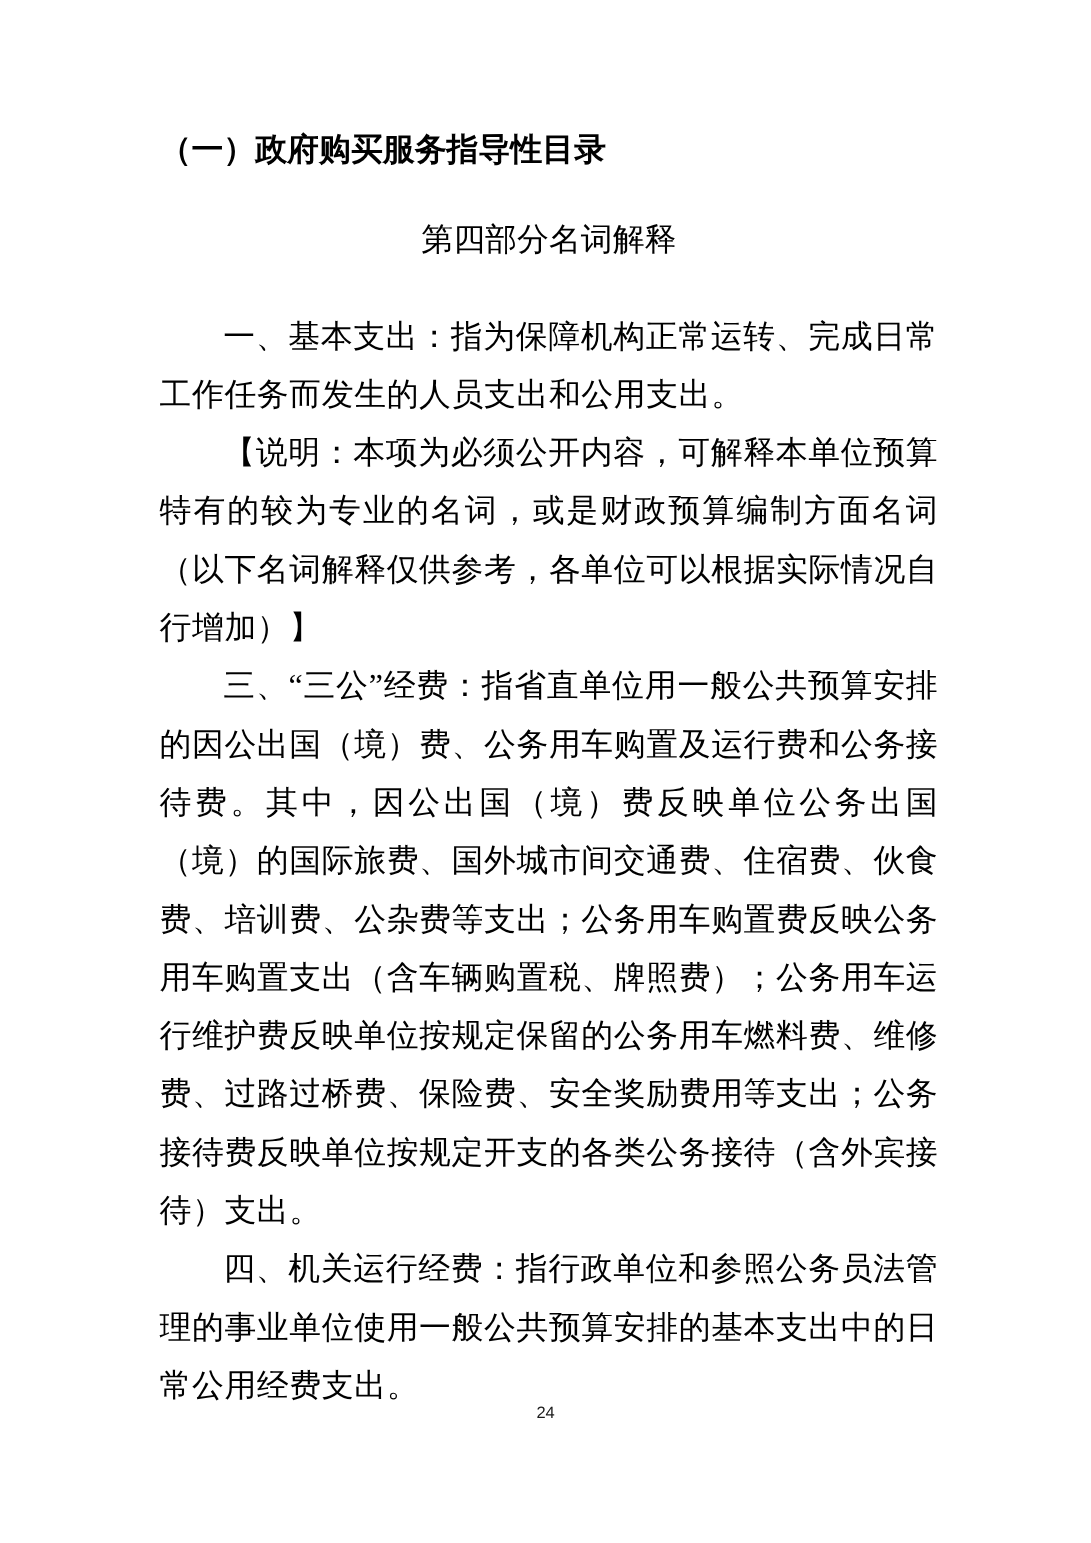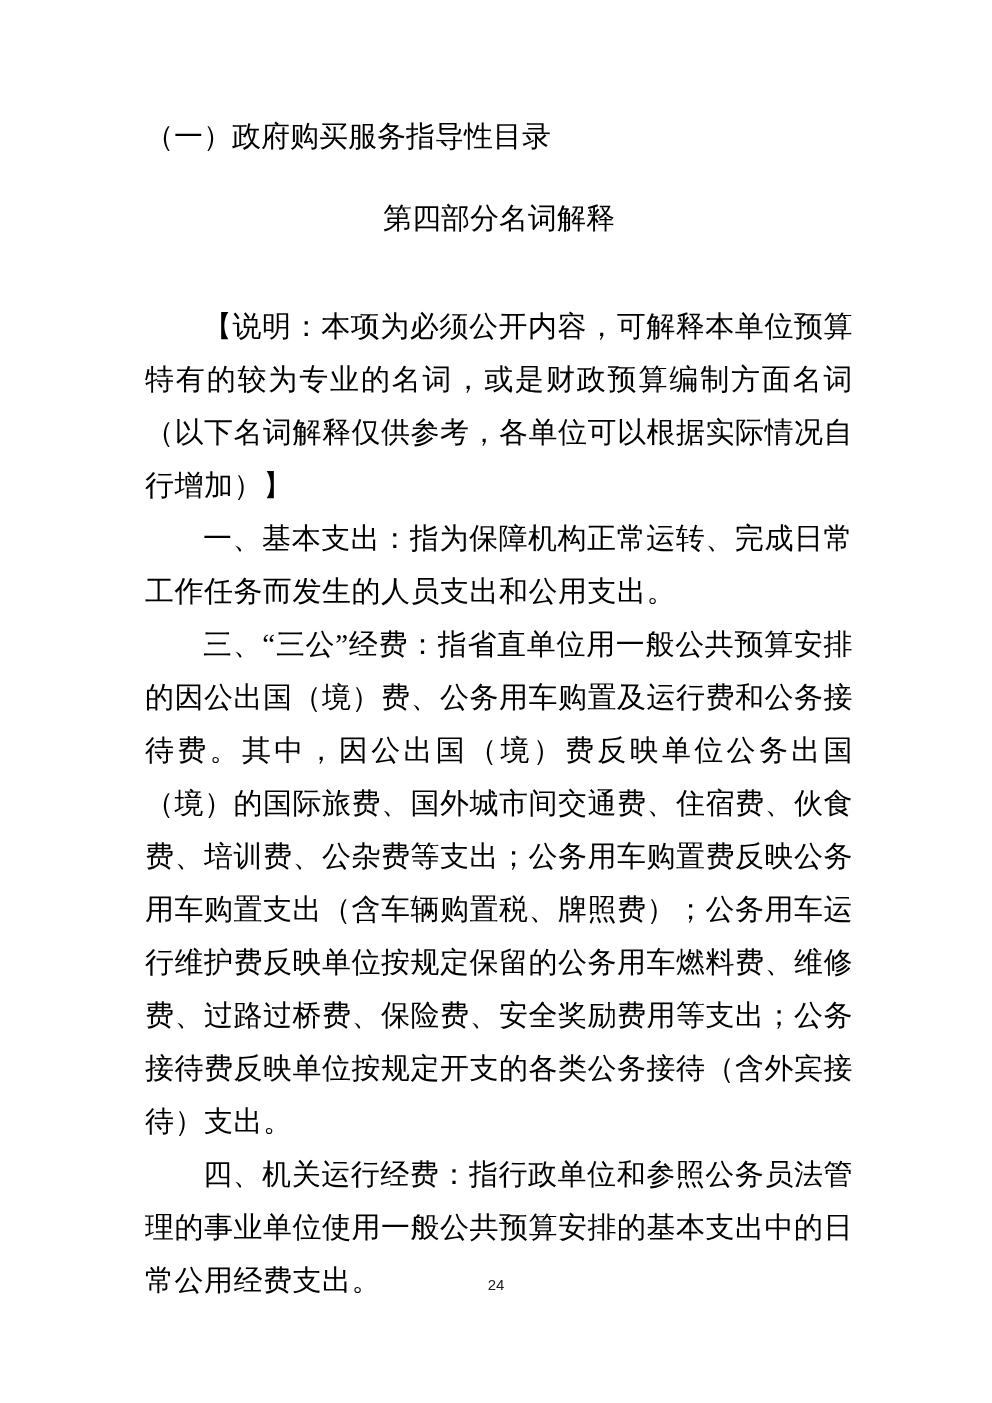--- a/index.html
+++ b/index.html
@@ -19,26 +19,27 @@
     position: absolute;
     left: 145px;
     top: 118px;
     width: 708px;
   }
   .list-heading {
     font-size: 29px;
     line-height: 36px;
     margin: 0 0 40px 0;
     white-space: nowrap;
+    font-weight: bold;
   }
   .section-title {
     font-size: 29px;
     line-height: 36px;
     text-align: center;
-    margin: 46px 0 64px 0;
+    margin: 46px 0 44px 0;
   }
   .body-block p {
     font-size: 29px;
     line-height: 53px;
     text-align: justify;
     text-indent: 2em;
     margin: 0;
     letter-spacing: 0.5px;
   }
   .page-number {
@@ -56,21 +57,21 @@
 <body>
 
 <div class="page">
 
   <div class="list-heading">（一）政府购买服务指导性目录</div>
 
 
   <div class="section-title">第四部分名词解释</div>
 
   <div class="body-block">
+    <p>一、基本支出：指为保障机构正常运转、完成日常工作任务而发生的人员支出和公用支出。</p>
     <p>【说明：本项为必须公开内容，可解释本单位预算特有的较为专业的名词，或是财政预算编制方面名词（以下名词解释仅供参考，各单位可以根据实际情况自行增加）】</p>
-    <p>一、基本支出：指为保障机构正常运转、完成日常工作任务而发生的人员支出和公用支出。</p>
     <p>三、“三公”经费：指省直单位用一般公共预算安排的因公出国（境）费、公务用车购置及运行费和公务接待费。其中，因公出国（境）费反映单位公务出国（境）的国际旅费、国外城市间交通费、住宿费、伙食费、培训费、公杂费等支出；公务用车购置费反映公务用车购置支出（含车辆购置税、牌照费）；公务用车运行维护费反映单位按规定保留的公务用车燃料费、维修费、过路过桥费、保险费、安全奖励费用等支出；公务接待费反映单位按规定开支的各类公务接待（含外宾接待）支出。</p>
     <p>四、机关运行经费：指行政单位和参照公务员法管理的事业单位使用一般公共预算安排的基本支出中的日常公用经费支出。</p>
   </div>
 
 </div>
 
 <div class="page-number">24</div>
 
 </body></html>

